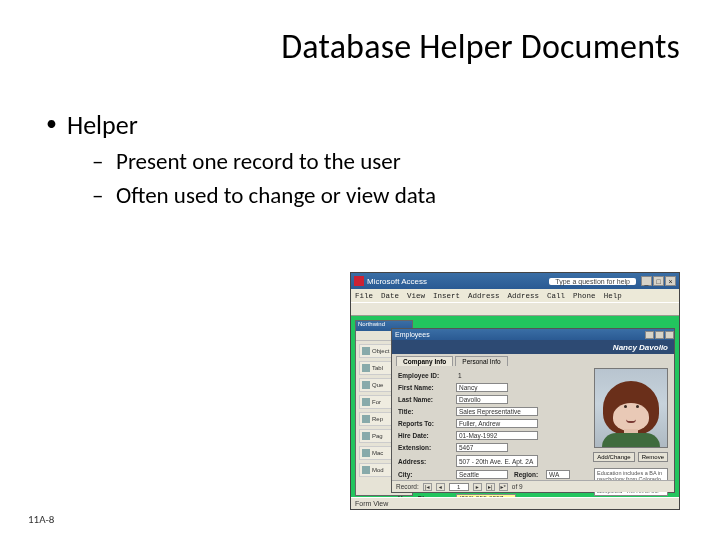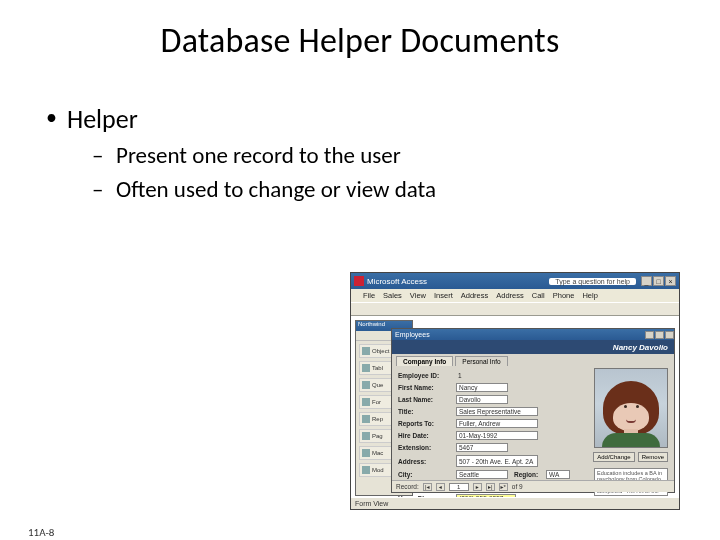--- a/index.html
+++ b/index.html
@@ -1,36 +1,36 @@
 <!DOCTYPE html>
 <html><head>
 <meta charset="utf-8">
 <style>
   * { box-sizing: border-box; margin: 0; padding: 0; }
   html, body { width: 720px; height: 540px; background: #fff; font-family: Calibri, Arial, sans-serif; color: #000; }
   .slide { position: relative; width: 720px; height: 540px; padding: 18px 40px 20px 40px; }
-  .title { font-size: 34px; font-weight: 400; text-align: center; margin-top: 2px; letter-spacing: 0.2px; }
+  .title { font-size: 34px; font-weight: 400; text-align: right; margin-top: 8px; letter-spacing: 0.2px; }
   .bullets { margin-top: 42px; }
   .b1 { font-size: 26px; margin-left: 6px; display: flex; align-items: flex-start; gap: 10px; }
   .b1 .dot { font-size: 22px; line-height: 30px; }
   .b2 { font-size: 23px; margin-left: 52px; margin-top: 6px; display: flex; align-items: flex-start; gap: 8px; }
   .b2 .dash { width: 16px; }
-  .page-num { position: absolute; left: 28px; bottom: 1px; font-size: 11px; color: #333; }
+  .page-num { position: absolute; left: 28px; bottom: 14px; font-size: 11px; color: #333; }
 
   
   .access-wrap { position: absolute; right: 40px; bottom: 30px; width: 330px; height: 238px; background: #b9b9b1; border: 1px solid #444; box-shadow: 0 0 0 1px #888 inset; font-family: Tahoma, Arial, sans-serif; }
   .aw-titlebar { height: 16px; background: linear-gradient(#3a6ea5,#2a5a93); display: flex; align-items: center; padding: 8px 3px; color: #fff; font-size: 8px; }
   .aw-titlebar .logo { width: 10px; height: 10px; background: #c23; margin-right: 3px; display:inline-block; }
   .aw-titlebar .spacer { flex: 1; }
   .aw-titlebar .help { background: #fff; color: #444; font-size: 7px; padding: 0 6px; border-radius: 2px; margin-right: 4px; }
   .aw-titlebar .winbtn { width: 11px; height: 10px; background: #d7d3c8; border: 1px solid #888; margin-left: 1px; font-size: 7px; color:#222; display:flex; align-items:center; justify-content:center; }
-  .aw-menubar { height: 13px; background: #ece9d8; display: flex; align-items: center; gap: 8px; padding: 0 12px; font-size: 7.5px; color: #222; }
+  .aw-menubar { height: 13px; background: #ece9d8; display: flex; align-items: center; gap: 8px; padding: 0 4px; font-size: 7.5px; color: #222; font-family: Liberation Mono, monospace; }
   .aw-toolbar { height: 14px; background: #e9e6d9; border-top: 1px solid #fff; border-bottom: 1px solid #9a9a90; }
 
-  .aw-body { position: relative; height: calc(100% - 16px - 13px - 14px - 12px); background: #ffffff; overflow: hidden; }
+  .aw-body { position: relative; height: calc(100% - 16px - 13px - 14px - 12px); background: #22c55e; overflow: hidden; }
   .aw-dbwin { position: absolute; left: 4px; top: 4px; width: 58px; height: 176px; background: #e6e3d6; border: 1px solid #666; }
   .aw-dbwin .dbt { height: 10px; background: linear-gradient(#3a6ea5,#2a5a93); font-size: 6px; color:#fff; padding-left:2px; }
   .aw-dbwin .dbtool { height: 10px; background:#e6e3d6; border-bottom:1px solid #bbb; }
   .aw-dbwin .dbside { display:flex; flex-direction:column; gap:3px; padding:3px; }
   .aw-dbwin .dbside div { height: 14px; background:#efece0; border:1px solid #ccc; font-size:6px; color:#333; display:flex; align-items:center; padding-left:2px; }
   .aw-dbwin .dbside div::before { content:""; width:8px; height:8px; margin-right:2px; background:#8aa; display:inline-block; }
 
   .aw-formwin { position: absolute; left: 40px; top: 12px; right: 4px; bottom: 4px; background: #d9d6cc; border: 1px solid #555; }
   .aw-formwin .ft { height: 11px; background: linear-gradient(#3a6ea5,#2a5a93); color:#fff; font-size:7px; padding-left:3px; display:flex; align-items:center; }
   .aw-formwin .ft .spacer { flex:1; }
@@ -100,21 +100,21 @@
       <span class="logo"></span>
       <span>Microsoft Access</span>
       <span class="spacer"></span>
       <span class="help">Type a question for help</span>
       <span class="winbtn">_</span>
       <span class="winbtn">□</span>
       <span class="winbtn">×</span>
     </div>
     <div class="aw-menubar">
       <span>File</span>
-      <span>Sales</span>
+      <span>Date</span>
       <span>View</span>
       <span>Insert</span>
       <span>Address</span>
       <span>Address</span>
       <span>Call</span>
       <span>Phone</span>
       <span>Help</span>
     </div>
     <div class="aw-toolbar"></div>
 

